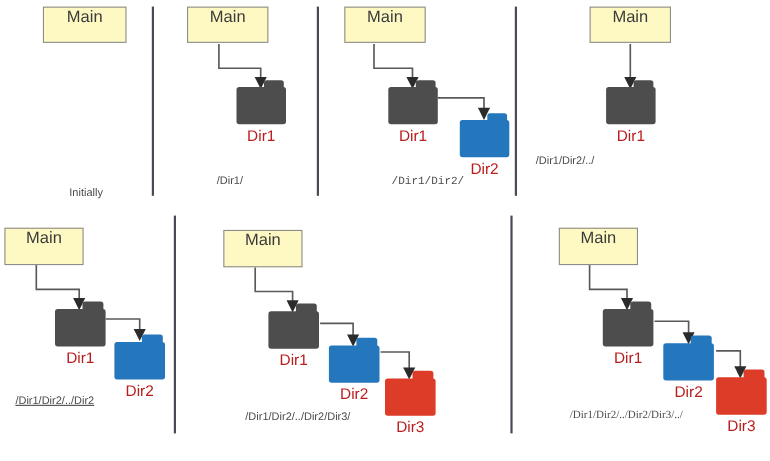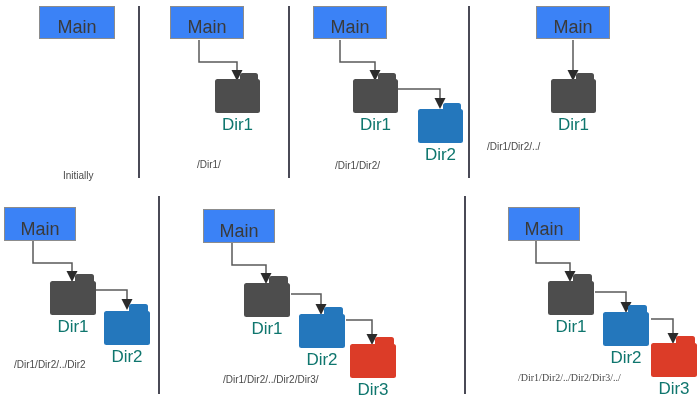--- a/index.html
+++ b/index.html
@@ -12,23 +12,23 @@
     position:relative;
   }
   .canvas{position:absolute;left:0;top:0;width:700px;height:419px;}
 
   .panel{position:absolute;}
 
   
   .mainbox{
     position:absolute;
     border:1.4px solid #8c8c8c;
-    background:#3b82f6;
-    display:flex;align-items:flex-end;justify-content:center;
-    font-size:18px;
+    background:#fef9c3;
+    display:flex;align-items:flex-start;justify-content:center;
+    font-size:15px;
     color:#3a3a3a;
     box-sizing:border-box;
   }
 
   
   .folder{position:absolute;}
   .folder .tab{
     position:absolute;
     left:55%;top:0;
     width:40%;height:22%;
@@ -39,22 +39,22 @@
     left:0;top:16%;
     width:100%;height:84%;
     border-radius:2.5px;
   }
   .f-dark .tab,.f-dark .body{background:#4d4d4d;}
   .f-blue .tab,.f-blue .body{background:#2477bc;}
   .f-red  .tab,.f-red  .body{background:#dc3c28;}
 
   .flabel{
     position:absolute;
-    font-size:17px;
-    color:#0f766e;
+    font-size:14px;
+    color:#b91c1c;
     white-space:nowrap;
     text-align:center;
   }
 
   .caption{
     position:absolute;
     font-size:10px;
     color:#4a4a4a;
     white-space:nowrap;
   }
@@ -147,21 +147,21 @@
       <div class="body"></div>
     </div>
     <div class="flabel" style="left:353px;top:115px;width:45px;">Dir1</div>
 
     <div class="folder f-blue" style="left:418px;top:103px;width:45px;height:40px;">
       <div class="tab"></div>
       <div class="body"></div>
     </div>
     <div class="flabel" style="left:418px;top:145px;width:45px;">Dir2</div>
 
-    <div class="caption" style="left:335px;top:160px;">/Dir1/Dir2/</div>
+    <div class="caption" style="left:356px;top:160px;font-family:Liberation Mono, monospace;">/Dir1/Dir2/</div>
   </div>
 
   <div class="panel">
     <div class="mainbox" style="left:536px;top:6px;width:74px;height:33px;">
       <span>Main</span>
     </div>
     <div class="folder f-dark" style="left:551px;top:73px;width:45px;height:40px;">
       <div class="tab"></div>
       <div class="body"></div>
     </div>
@@ -178,21 +178,21 @@
       <div class="body"></div>
     </div>
     <div class="flabel" style="left:50px;top:317px;width:46px;">Dir1</div>
 
     <div class="folder f-blue" style="left:104px;top:304px;width:46px;height:41px;">
       <div class="tab"></div>
       <div class="body"></div>
     </div>
     <div class="flabel" style="left:104px;top:347px;width:46px;">Dir2</div>
 
-    <div class="caption" style="left:14px;top:359px;">/Dir1/Dir2/../Dir2</div>
+    <div class="caption" style="left:14px;top:359px;text-decoration:underline;">/Dir1/Dir2/../Dir2</div>
   </div>
 
   <div class="panel">
     <div class="mainbox" style="left:203px;top:209px;width:72px;height:34px;">
       <span>Main</span>
     </div>
     <div class="folder f-dark" style="left:244px;top:276px;width:46px;height:41px;">
       <div class="tab"></div>
       <div class="body"></div>
     </div>

